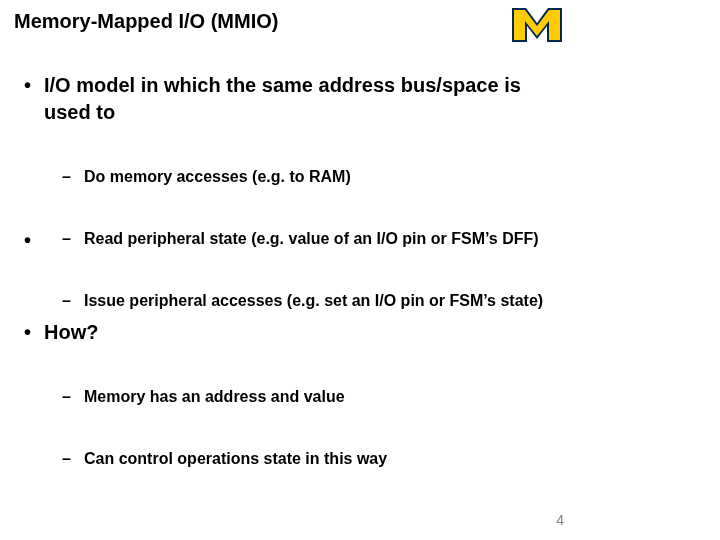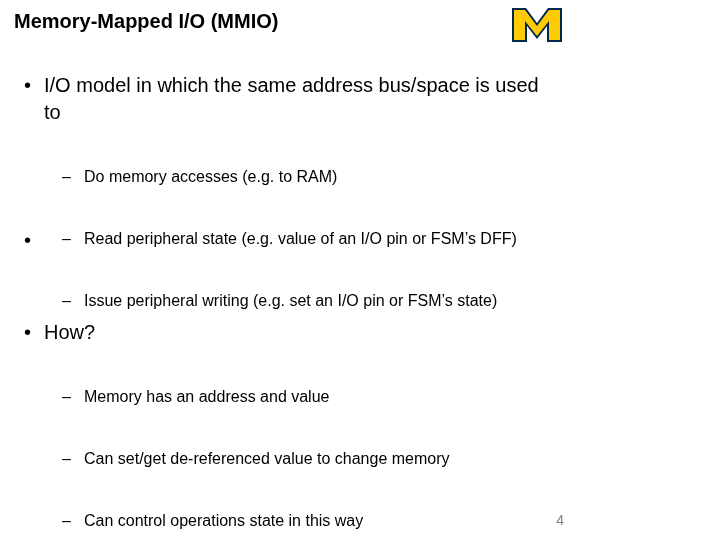--- a/index.html
+++ b/index.html
@@ -37,20 +37,21 @@
   .content {
     position: absolute;
     left: 22px;
     top: 72px;
     right: 30px;
   }
   ul.level1 {
     list-style: none;
     padding: 0;
     margin: 0;
+    font-weight: bold;
   }
   ul.level1 > li {
     position: relative;
     padding-left: 22px;
     font-size: 20px;
     line-height: 1.35;
     margin-bottom: 4px;
   }
   ul.level1 > li::before {
     content: "•";
@@ -104,28 +105,27 @@
     <ul class="level1">
       <li>
         <span>I/O model in which the same address bus/space is used to</span>
         <ul class="level2">
           <li><span>Do memory accesses (e.g. to RAM)</span></li>
         </ul>
       </li>
       <li>
         <ul class="level2">
           <li><span>Read peripheral state (e.g. value of an I/O pin or FSM’s DFF)</span></li>
-          <li><span>Issue peripheral writing (e.g. set an I/O pin or FSM’s state)</span></li>
+          <li><span>Issue peripheral accesses (e.g. set an I/O pin or FSM’s state)</span></li>
         </ul>
       </li>
       <li>
         <span>How?</span>
         <ul class="level2">
           <li><span>Memory has an address and value</span></li>
-          <li><span>Can set/get de-referenced value to change memory</span></li>
           <li><span>Can control operations state in this way</span></li>
         </ul>
       </li>
     </ul>
   </div>
 
   <div class="pagenum">4</div>
 
 </div>
 

